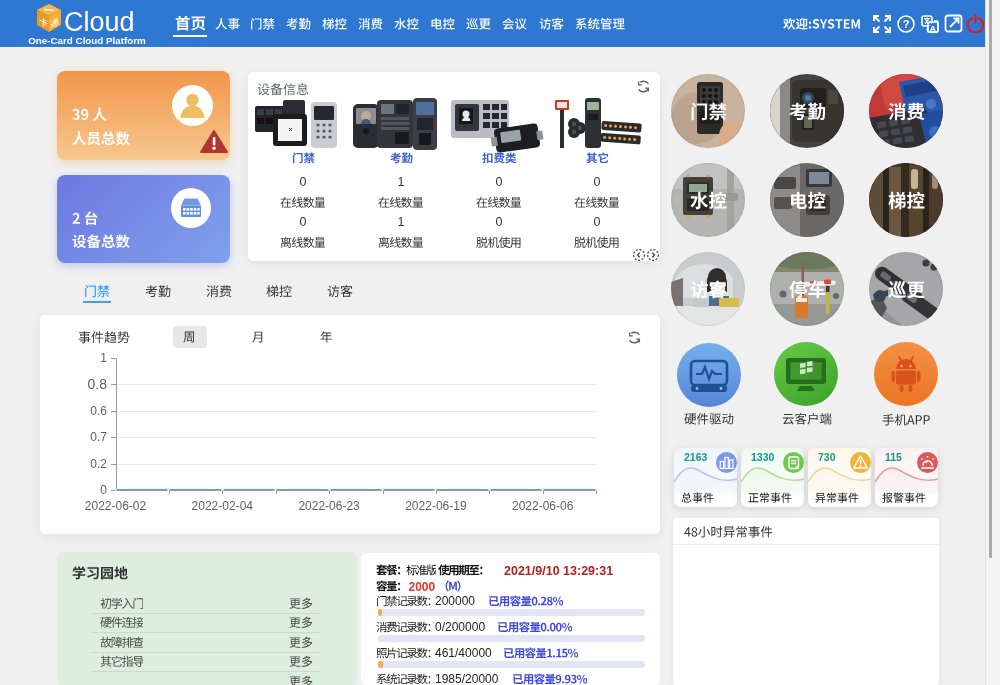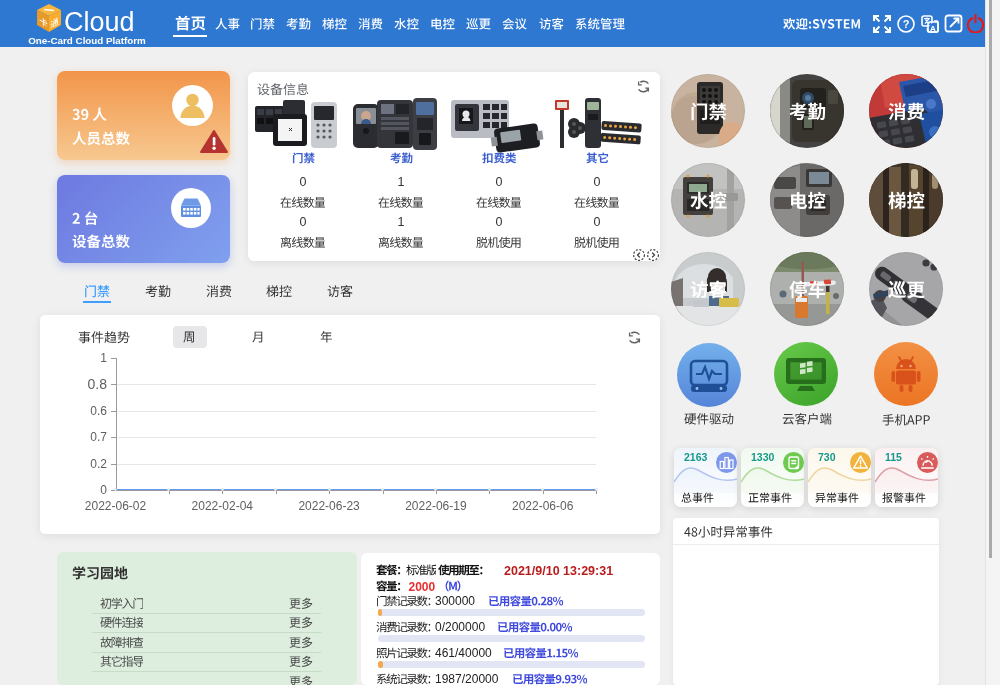--- a/index.html
+++ b/index.html
@@ -543,21 +543,21 @@
     <div style="position:absolute;left:438.0px;top:577.0px;line-height:0"><svg width="28.7" height="16.7" viewBox="0 0 28.7 16.7">
         <g transform="translate(0,13.3) scale(0.01150,-0.01150)">
           <path d="M663 380C663 166 752 6 860 -100L955 -58C855 50 776 188 776 380C776 572 855 710 955 818L860 860C752 754 663 594 663 380Z M971 0H1104V309C1104 380 1092 482 1085 552H1089L1148 378L1263 67H1348L1462 378L1522 552H1527C1519 482 1508 380 1508 309V0H1643V741H1479L1355 393C1340 348 1327 299 1311 252H1306C1291 299 1277 348 1261 393L1135 741H971Z M1950 380C1950 594 1861 754 1753 860L1658 818C1758 710 1837 572 1837 380C1837 188 1758 50 1658 -58L1753 -100C1861 6 1950 166 1950 380Z" fill="#3f49dd"></path>
         </g>
       </svg></div>
     <div style="position:absolute;left:376.0px;top:592.0px;line-height:0"><svg width="60.7" height="16.7" viewBox="0 0 60.7 16.7">
         <g transform="translate(0,13.3) scale(0.01150,-0.01150)">
           <path d="M127 805C178 747 240 666 268 617L329 661C300 709 236 786 185 841ZM93 638V-80H168V638ZM359 803V731H836V20C836 0 830 -6 809 -7C789 -8 718 -8 645 -6C656 -26 668 -58 671 -78C767 -79 829 -78 865 -66C899 -53 912 -30 912 20V803Z M1541 108C1614 57 1703 -18 1745 -66L1807 -25C1762 23 1671 95 1599 144ZM1060 389V325H1715V389ZM1128 142C1083 80 1008 20 934 -20C952 -31 980 -54 994 -67C1066 -23 1147 48 1198 120ZM1122 841V739H954V676H1099C1054 599 983 522 917 483C932 471 953 448 964 431C1020 470 1077 535 1122 605V424H1192V602C1234 570 1284 528 1307 507L1348 558C1323 577 1230 643 1192 666V676H1331V739H1192V841ZM945 245V180H1346V1C1346 -11 1342 -15 1326 -16C1309 -17 1253 -17 1191 -15C1201 -35 1212 -61 1216 -81C1295 -81 1347 -81 1379 -70C1412 -60 1422 -41 1422 0V180H1818V245ZM1556 841V739H1378V676H1529C1481 601 1405 526 1334 489C1349 477 1370 453 1380 437C1442 476 1507 542 1556 614V424H1627V610C1675 542 1737 475 1790 437C1801 453 1823 477 1838 489C1772 528 1696 603 1648 676H1804V739H1627V841Z M1884 769C1939 720 2009 652 2040 608L2095 661C2060 703 1990 769 1936 815ZM1960 -61V-60C1974 -41 2002 -20 2168 98C2160 113 2149 143 2144 163L2040 92V526H1806V453H1966V93C1966 44 1935 10 1917 -4C1931 -17 1952 -45 1960 -61ZM2179 770V695H2576V442H2198V57C2198 -41 2234 -65 2346 -65C2371 -65 2550 -65 2576 -65C2685 -65 2711 -20 2722 143C2700 148 2668 161 2649 175C2644 33 2634 7 2572 7C2533 7 2381 7 2351 7C2287 7 2275 16 2275 56V370H2576V318H2651V770Z M2774 317C2839 281 2918 224 2956 186L3009 238C2969 276 2888 329 2825 363ZM2774 784V715H3380L3376 623H2804V554H3372L3366 462H2707V395H3101V212C2956 152 2805 91 2708 54L2748 -13C2846 29 2977 85 3101 140V2C3101 -12 3096 -16 3080 -17C3064 -18 3008 -18 2949 -16C2959 -35 2971 -63 2975 -82C3053 -82 3104 -82 3135 -71C3167 -60 3177 -42 3177 1V236C3263 106 3388 9 3544 -40C3554 -20 3577 9 3593 25C3485 54 3391 107 3315 177C3379 216 3454 272 3514 323L3450 370C3405 325 3331 266 3269 224C3232 266 3201 314 3177 365V395H3580V462H3444C3453 565 3460 688 3462 784L3403 788L3390 784Z M3963 821C3945 782 3913 723 3888 688L3937 664C3963 697 3997 747 4026 793ZM3608 793C3634 751 3661 696 3670 661L3727 686C3718 722 3691 776 3663 815ZM3930 260C3907 208 3875 164 3837 126C3799 145 3760 164 3723 180C3737 204 3753 231 3767 260ZM3630 153C3679 134 3734 109 3784 83C3720 37 3643 5 3561 -14C3574 -28 3590 -54 3597 -72C3689 -47 3774 -8 3846 50C3879 30 3909 11 3932 -6L3980 43C3957 59 3928 77 3895 95C3948 152 3990 222 4015 309L3974 326L3962 323H3798L3820 375L3753 387C3746 367 3736 345 3726 323H3590V260H3695C3674 220 3651 183 3630 153ZM3777 841V654H3570V592H3754C3706 527 3629 465 3559 435C3574 421 3591 395 3600 378C3661 411 3727 467 3777 526V404H3847V540C3895 505 3956 458 3981 435L4023 489C3999 506 3911 562 3862 592H4051V654H3847V841ZM4149 832C4124 656 4079 488 4001 383C4017 373 4046 349 4058 337C4084 374 4106 418 4126 467C4148 369 4177 278 4214 199C4158 104 4080 31 3971 -22C3985 -37 4006 -67 4013 -83C4115 -28 4192 41 4251 129C4301 44 4363 -24 4441 -71C4453 -52 4475 -26 4492 -12C4408 33 4342 106 4291 198C4344 301 4378 426 4400 576H4468V646H4183C4197 702 4209 761 4218 821ZM4329 576C4313 461 4289 361 4253 276C4215 366 4187 468 4168 576Z M4650 486C4690 486 4726 515 4726 560C4726 606 4690 636 4650 636C4610 636 4574 606 4574 560C4574 515 4610 486 4650 486ZM4650 -4C4690 -4 4726 26 4726 71C4726 117 4690 146 4650 146C4610 146 4574 117 4574 71C4574 26 4610 -4 4650 -4Z" fill="#222"></path>
         </g>
       </svg></div>
-    <div style="position:absolute;top:601.0px;font-family:'Liberation Sans',sans-serif;font-size:12px;color:#222;font-weight:normal;white-space:nowrap;line-height:1;left:435.0px;transform:translateY(-50%);">300000</div>
+    <div style="position:absolute;top:601.0px;font-family:'Liberation Sans',sans-serif;font-size:12px;color:#222;font-weight:normal;white-space:nowrap;line-height:1;left:435.0px;transform:translateY(-50%);">200000</div>
     <div style="position:absolute;left:488.0px;top:592.0px;line-height:0"><svg width="75.0" height="16.7" viewBox="0 0 75.0 16.7">
         <g transform="translate(0,13.3) scale(0.01150,-0.01150)">
           <path d="M91 793V674H711V461H255V597H131V130C131 -23 189 -62 383 -62C428 -62 669 -62 717 -62C900 -62 944 -7 967 183C932 190 877 210 846 230C831 84 816 58 712 58C653 58 434 58 382 58C272 58 255 67 255 130V343H711V296H836V793Z M1082 783V424C1082 283 1073 104 963 -17C990 -32 1039 -73 1058 -95C1130 -17 1167 93 1184 203H1390V-77H1511V203H1722V53C1722 35 1715 29 1697 29C1678 29 1612 28 1555 31C1571 0 1590 -52 1594 -84C1685 -85 1746 -82 1787 -63C1828 -45 1842 -12 1842 52V783ZM1200 668H1390V552H1200ZM1722 668V552H1511V668ZM1200 440H1390V316H1197C1199 354 1200 390 1200 423ZM1722 440V316H1511V440Z M2198 641C2148 572 2059 508 1971 469C1995 447 2035 399 2053 376C2146 428 2247 513 2310 603ZM2441 571C2528 517 2637 435 2687 380L2775 457C2720 512 2607 589 2523 639ZM2359 549C2267 395 2094 282 1908 220C1936 194 1966 152 1983 123C2020 138 2055 154 2090 172V-90H2207V-62H2551V-88H2674V184C2707 167 2741 151 2776 135C2791 170 2823 209 2851 235C2694 291 2560 362 2447 479L2463 504ZM2207 44V150H2551V44ZM2228 256C2285 297 2338 344 2384 397C2437 342 2493 296 2552 256ZM2293 834C2303 814 2312 792 2321 770H1951V553H2069V661H2687V553H2809V770H2462C2450 800 2434 834 2419 861Z M3108 666H3524V632H3108ZM3108 758H3524V724H3108ZM2993 819V571H3645V819ZM2866 541V455H3777V541ZM3087 267H3261V232H3087ZM3377 267H3552V232H3377ZM3087 362H3261V327H3087ZM3377 362H3552V327H3377ZM2864 22V-65H3779V22H3377V59H3689V135H3377V168H3670V425H2975V168H3261V135H2954V59H3261V22Z M4055 -14C4206 -14 4306 118 4306 374C4306 628 4206 754 4055 754C3904 754 3804 629 3804 374C3804 118 3904 -14 4055 -14ZM4055 101C3991 101 3943 165 3943 374C3943 580 3991 641 4055 641C4119 641 4166 580 4166 374C4166 165 4119 101 4055 101Z M4453 -14C4505 -14 4544 28 4544 82C4544 137 4505 178 4453 178C4400 178 4361 137 4361 82C4361 28 4400 -14 4453 -14Z M4598 0H5094V124H4934C4899 124 4850 120 4812 115C4947 248 5059 392 5059 526C5059 664 4966 754 4826 754C4725 754 4659 715 4590 641L4672 562C4709 603 4753 638 4807 638C4878 638 4918 592 4918 519C4918 404 4800 265 4598 85Z M5380 -14C5529 -14 5629 72 5629 184C5629 285 5573 345 5504 382V387C5552 422 5599 483 5599 556C5599 674 5515 753 5384 753C5255 753 5161 677 5161 557C5161 479 5202 423 5259 382V377C5190 341 5132 279 5132 184C5132 68 5237 -14 5380 -14ZM5426 423C5349 454 5291 488 5291 557C5291 617 5331 650 5381 650C5443 650 5479 607 5479 547C5479 503 5462 460 5426 423ZM5383 90C5314 90 5259 133 5259 200C5259 256 5287 305 5327 338C5423 297 5492 266 5492 189C5492 125 5446 90 5383 90Z M5827 285C5933 285 6008 372 6008 521C6008 669 5933 754 5827 754C5721 754 5647 669 5647 521C5647 372 5721 285 5827 285ZM5827 368C5784 368 5750 412 5750 521C5750 629 5784 671 5827 671C5870 671 5904 629 5904 521C5904 412 5870 368 5827 368ZM5851 -14H5939L6341 754H6254ZM6366 -14C6471 -14 6546 73 6546 222C6546 370 6471 456 6366 456C6260 456 6185 370 6185 222C6185 73 6260 -14 6366 -14ZM6366 70C6322 70 6289 114 6289 222C6289 332 6322 372 6366 372C6409 372 6442 332 6442 222C6442 114 6409 70 6366 70Z" fill="#3f49dd"></path>
         </g>
       </svg></div>
     <div class="abs" style="left:378px;top:609px;width:267px;height:7px;border-radius:3.5px;background:#e2e5f3"></div>
     <div class="abs" style="left:378px;top:609px;width:4px;height:7px;border-radius:3.5px;background:#f3a94e"></div>
     <div style="position:absolute;left:376.0px;top:618.0px;line-height:0"><svg width="60.7" height="16.7" viewBox="0 0 60.7 16.7">
         <g transform="translate(0,13.3) scale(0.01150,-0.01150)">
           <path d="M863 812C838 753 792 673 757 622L821 595C857 644 900 717 935 784ZM351 778C394 720 436 641 452 590L519 623C503 674 457 750 414 807ZM85 778C147 745 222 693 258 656L304 714C267 750 191 799 130 829ZM38 510C101 478 178 426 216 390L260 449C222 485 144 533 81 563ZM69 -21 134 -70C187 25 249 151 295 258L239 303C188 189 118 56 69 -21ZM453 312H822V203H453ZM453 377V484H822V377ZM604 841V555H379V-80H453V139H822V15C822 1 817 -3 802 -4C786 -5 733 -5 676 -3C686 -23 697 -54 700 -74C776 -74 826 -74 857 -62C886 -50 895 -27 895 14V555H679V841Z M1353 233C1322 84 1237 14 923 -17C936 -33 951 -62 955 -80C1289 -40 1391 48 1429 233ZM1401 58C1529 21 1697 -38 1783 -80L1825 -21C1734 21 1566 77 1440 109ZM1234 596C1232 570 1227 545 1216 521H1076L1088 596ZM1303 596H1464V521H1291C1298 545 1301 570 1303 596ZM1028 649C1021 590 1008 517 997 467H1179C1136 423 1063 385 939 356C952 342 969 314 976 297C1009 305 1039 314 1066 323V59H1139V274H1625V66H1701V337H1102C1189 373 1239 417 1268 467H1464V362H1535V467H1737C1733 439 1729 425 1724 419C1718 414 1712 413 1701 413C1690 413 1662 413 1631 417C1638 402 1644 380 1645 365C1681 363 1716 363 1733 364C1753 365 1769 370 1782 382C1797 398 1805 431 1811 496C1812 506 1813 521 1813 521H1535V596H1753V776H1535V840H1464V776H1304V840H1236V776H988V721H1236V650L1056 649ZM1304 721H1464V650H1304ZM1535 721H1684V650H1535Z M1884 769C1939 720 2009 652 2040 608L2095 661C2060 703 1990 769 1936 815ZM1960 -61V-60C1974 -41 2002 -20 2168 98C2160 113 2149 143 2144 163L2040 92V526H1806V453H1966V93C1966 44 1935 10 1917 -4C1931 -17 1952 -45 1960 -61ZM2179 770V695H2576V442H2198V57C2198 -41 2234 -65 2346 -65C2371 -65 2550 -65 2576 -65C2685 -65 2711 -20 2722 143C2700 148 2668 161 2649 175C2644 33 2634 7 2572 7C2533 7 2381 7 2351 7C2287 7 2275 16 2275 56V370H2576V318H2651V770Z M2774 317C2839 281 2918 224 2956 186L3009 238C2969 276 2888 329 2825 363ZM2774 784V715H3380L3376 623H2804V554H3372L3366 462H2707V395H3101V212C2956 152 2805 91 2708 54L2748 -13C2846 29 2977 85 3101 140V2C3101 -12 3096 -16 3080 -17C3064 -18 3008 -18 2949 -16C2959 -35 2971 -63 2975 -82C3053 -82 3104 -82 3135 -71C3167 -60 3177 -42 3177 1V236C3263 106 3388 9 3544 -40C3554 -20 3577 9 3593 25C3485 54 3391 107 3315 177C3379 216 3454 272 3514 323L3450 370C3405 325 3331 266 3269 224C3232 266 3201 314 3177 365V395H3580V462H3444C3453 565 3460 688 3462 784L3403 788L3390 784Z M3963 821C3945 782 3913 723 3888 688L3937 664C3963 697 3997 747 4026 793ZM3608 793C3634 751 3661 696 3670 661L3727 686C3718 722 3691 776 3663 815ZM3930 260C3907 208 3875 164 3837 126C3799 145 3760 164 3723 180C3737 204 3753 231 3767 260ZM3630 153C3679 134 3734 109 3784 83C3720 37 3643 5 3561 -14C3574 -28 3590 -54 3597 -72C3689 -47 3774 -8 3846 50C3879 30 3909 11 3932 -6L3980 43C3957 59 3928 77 3895 95C3948 152 3990 222 4015 309L3974 326L3962 323H3798L3820 375L3753 387C3746 367 3736 345 3726 323H3590V260H3695C3674 220 3651 183 3630 153ZM3777 841V654H3570V592H3754C3706 527 3629 465 3559 435C3574 421 3591 395 3600 378C3661 411 3727 467 3777 526V404H3847V540C3895 505 3956 458 3981 435L4023 489C3999 506 3911 562 3862 592H4051V654H3847V841ZM4149 832C4124 656 4079 488 4001 383C4017 373 4046 349 4058 337C4084 374 4106 418 4126 467C4148 369 4177 278 4214 199C4158 104 4080 31 3971 -22C3985 -37 4006 -67 4013 -83C4115 -28 4192 41 4251 129C4301 44 4363 -24 4441 -71C4453 -52 4475 -26 4492 -12C4408 33 4342 106 4291 198C4344 301 4378 426 4400 576H4468V646H4183C4197 702 4209 761 4218 821ZM4329 576C4313 461 4289 361 4253 276C4215 366 4187 468 4168 576Z M4650 486C4690 486 4726 515 4726 560C4726 606 4690 636 4650 636C4610 636 4574 606 4574 560C4574 515 4610 486 4650 486ZM4650 -4C4690 -4 4726 26 4726 71C4726 117 4690 146 4650 146C4610 146 4574 117 4574 71C4574 26 4610 -4 4650 -4Z" fill="#222"></path>
@@ -581,21 +581,21 @@
           <path d="M91 793V674H711V461H255V597H131V130C131 -23 189 -62 383 -62C428 -62 669 -62 717 -62C900 -62 944 -7 967 183C932 190 877 210 846 230C831 84 816 58 712 58C653 58 434 58 382 58C272 58 255 67 255 130V343H711V296H836V793Z M1082 783V424C1082 283 1073 104 963 -17C990 -32 1039 -73 1058 -95C1130 -17 1167 93 1184 203H1390V-77H1511V203H1722V53C1722 35 1715 29 1697 29C1678 29 1612 28 1555 31C1571 0 1590 -52 1594 -84C1685 -85 1746 -82 1787 -63C1828 -45 1842 -12 1842 52V783ZM1200 668H1390V552H1200ZM1722 668V552H1511V668ZM1200 440H1390V316H1197C1199 354 1200 390 1200 423ZM1722 440V316H1511V440Z M2198 641C2148 572 2059 508 1971 469C1995 447 2035 399 2053 376C2146 428 2247 513 2310 603ZM2441 571C2528 517 2637 435 2687 380L2775 457C2720 512 2607 589 2523 639ZM2359 549C2267 395 2094 282 1908 220C1936 194 1966 152 1983 123C2020 138 2055 154 2090 172V-90H2207V-62H2551V-88H2674V184C2707 167 2741 151 2776 135C2791 170 2823 209 2851 235C2694 291 2560 362 2447 479L2463 504ZM2207 44V150H2551V44ZM2228 256C2285 297 2338 344 2384 397C2437 342 2493 296 2552 256ZM2293 834C2303 814 2312 792 2321 770H1951V553H2069V661H2687V553H2809V770H2462C2450 800 2434 834 2419 861Z M3108 666H3524V632H3108ZM3108 758H3524V724H3108ZM2993 819V571H3645V819ZM2866 541V455H3777V541ZM3087 267H3261V232H3087ZM3377 267H3552V232H3377ZM3087 362H3261V327H3087ZM3377 362H3552V327H3377ZM2864 22V-65H3779V22H3377V59H3689V135H3377V168H3670V425H2975V168H3261V135H2954V59H3261V22Z M3842 0H4287V120H4148V741H4039C3992 711 3942 692 3867 679V587H4002V120H3842Z M4453 -14C4505 -14 4544 28 4544 82C4544 137 4505 178 4453 178C4400 178 4361 137 4361 82C4361 28 4400 -14 4453 -14Z M4637 0H5082V120H4943V741H4834C4787 711 4737 692 4662 679V587H4797V120H4637Z M5362 -14C5497 -14 5620 81 5620 246C5620 407 5517 480 5392 480C5358 480 5332 474 5303 460L5317 617H5586V741H5190L5170 381L5237 338C5281 366 5305 376 5348 376C5422 376 5473 328 5473 242C5473 155 5419 106 5342 106C5274 106 5221 140 5179 181L5111 87C5167 32 5244 -14 5362 -14Z M5827 285C5933 285 6008 372 6008 521C6008 669 5933 754 5827 754C5721 754 5647 669 5647 521C5647 372 5721 285 5827 285ZM5827 368C5784 368 5750 412 5750 521C5750 629 5784 671 5827 671C5870 671 5904 629 5904 521C5904 412 5870 368 5827 368ZM5851 -14H5939L6341 754H6254ZM6366 -14C6471 -14 6546 73 6546 222C6546 370 6471 456 6366 456C6260 456 6185 370 6185 222C6185 73 6260 -14 6366 -14ZM6366 70C6322 70 6289 114 6289 222C6289 332 6322 372 6366 372C6409 372 6442 332 6442 222C6442 114 6409 70 6366 70Z" fill="#3f49dd"></path>
         </g>
       </svg></div>
     <div class="abs" style="left:378px;top:661px;width:267px;height:7px;border-radius:3.5px;background:#e2e5f3"></div>
     <div class="abs" style="left:378px;top:661px;width:5px;height:7px;border-radius:3.5px;background:#f3a94e"></div>
     <div style="position:absolute;left:376.0px;top:670.0px;line-height:0"><svg width="60.7" height="16.7" viewBox="0 0 60.7 16.7">
         <g transform="translate(0,13.3) scale(0.01150,-0.01150)">
           <path d="M286 224C233 152 150 78 70 30C90 19 121 -6 136 -20C212 34 301 116 361 197ZM636 190C719 126 822 34 872 -22L936 23C882 80 779 168 695 229ZM664 444C690 420 718 392 745 363L305 334C455 408 608 500 756 612L698 660C648 619 593 580 540 543L295 531C367 582 440 646 507 716C637 729 760 747 855 770L803 833C641 792 350 765 107 753C115 736 124 706 126 688C214 692 308 698 401 706C336 638 262 578 236 561C206 539 182 524 162 521C170 502 181 469 183 454C204 462 235 466 438 478C353 425 280 385 245 369C183 338 138 319 106 315C115 295 126 260 129 245C157 256 196 261 471 282V20C471 9 468 5 451 4C435 3 380 3 320 6C332 -15 345 -47 349 -69C422 -69 472 -68 505 -56C539 -44 547 -23 547 19V288L796 306C825 273 849 242 866 216L926 252C885 313 799 405 722 474Z M1578 352V36C1578 -38 1595 -60 1665 -60C1679 -60 1739 -60 1753 -60C1815 -60 1833 -22 1838 114C1819 119 1789 131 1774 145C1771 24 1767 6 1745 6C1733 6 1686 6 1677 6C1655 6 1652 9 1652 36V352ZM1390 350C1384 152 1361 45 1197 -16C1214 -30 1235 -58 1244 -77C1425 -3 1456 126 1464 350ZM922 53 939 -21C1029 8 1147 45 1259 82L1247 147C1126 111 1003 74 922 53ZM1475 824C1494 783 1519 729 1529 695H1287V627H1467C1422 565 1353 473 1330 451C1311 433 1286 426 1267 421C1275 405 1289 367 1292 348C1320 360 1362 365 1725 399C1741 372 1756 346 1766 326L1829 361C1799 419 1734 513 1680 583L1621 553C1643 524 1666 491 1687 458L1412 435C1457 490 1514 568 1556 627H1828V695H1540L1604 715C1592 747 1567 802 1544 842ZM940 423C955 430 978 435 1098 452C1055 389 1016 340 998 321C966 284 943 259 921 255C930 235 942 198 946 182C967 195 1001 206 1249 260C1247 276 1246 305 1248 326L1059 289C1135 377 1210 484 1273 592L1206 632C1187 595 1166 557 1143 522L1020 509C1082 595 1144 704 1190 809L1114 844C1070 723 996 594 972 561C950 527 931 504 913 500C923 479 935 439 940 423Z M1884 769C1939 720 2009 652 2040 608L2095 661C2060 703 1990 769 1936 815ZM1960 -61V-60C1974 -41 2002 -20 2168 98C2160 113 2149 143 2144 163L2040 92V526H1806V453H1966V93C1966 44 1935 10 1917 -4C1931 -17 1952 -45 1960 -61ZM2179 770V695H2576V442H2198V57C2198 -41 2234 -65 2346 -65C2371 -65 2550 -65 2576 -65C2685 -65 2711 -20 2722 143C2700 148 2668 161 2649 175C2644 33 2634 7 2572 7C2533 7 2381 7 2351 7C2287 7 2275 16 2275 56V370H2576V318H2651V770Z M2774 317C2839 281 2918 224 2956 186L3009 238C2969 276 2888 329 2825 363ZM2774 784V715H3380L3376 623H2804V554H3372L3366 462H2707V395H3101V212C2956 152 2805 91 2708 54L2748 -13C2846 29 2977 85 3101 140V2C3101 -12 3096 -16 3080 -17C3064 -18 3008 -18 2949 -16C2959 -35 2971 -63 2975 -82C3053 -82 3104 -82 3135 -71C3167 -60 3177 -42 3177 1V236C3263 106 3388 9 3544 -40C3554 -20 3577 9 3593 25C3485 54 3391 107 3315 177C3379 216 3454 272 3514 323L3450 370C3405 325 3331 266 3269 224C3232 266 3201 314 3177 365V395H3580V462H3444C3453 565 3460 688 3462 784L3403 788L3390 784Z M3963 821C3945 782 3913 723 3888 688L3937 664C3963 697 3997 747 4026 793ZM3608 793C3634 751 3661 696 3670 661L3727 686C3718 722 3691 776 3663 815ZM3930 260C3907 208 3875 164 3837 126C3799 145 3760 164 3723 180C3737 204 3753 231 3767 260ZM3630 153C3679 134 3734 109 3784 83C3720 37 3643 5 3561 -14C3574 -28 3590 -54 3597 -72C3689 -47 3774 -8 3846 50C3879 30 3909 11 3932 -6L3980 43C3957 59 3928 77 3895 95C3948 152 3990 222 4015 309L3974 326L3962 323H3798L3820 375L3753 387C3746 367 3736 345 3726 323H3590V260H3695C3674 220 3651 183 3630 153ZM3777 841V654H3570V592H3754C3706 527 3629 465 3559 435C3574 421 3591 395 3600 378C3661 411 3727 467 3777 526V404H3847V540C3895 505 3956 458 3981 435L4023 489C3999 506 3911 562 3862 592H4051V654H3847V841ZM4149 832C4124 656 4079 488 4001 383C4017 373 4046 349 4058 337C4084 374 4106 418 4126 467C4148 369 4177 278 4214 199C4158 104 4080 31 3971 -22C3985 -37 4006 -67 4013 -83C4115 -28 4192 41 4251 129C4301 44 4363 -24 4441 -71C4453 -52 4475 -26 4492 -12C4408 33 4342 106 4291 198C4344 301 4378 426 4400 576H4468V646H4183C4197 702 4209 761 4218 821ZM4329 576C4313 461 4289 361 4253 276C4215 366 4187 468 4168 576Z M4650 486C4690 486 4726 515 4726 560C4726 606 4690 636 4650 636C4610 636 4574 606 4574 560C4574 515 4610 486 4650 486ZM4650 -4C4690 -4 4726 26 4726 71C4726 117 4690 146 4650 146C4610 146 4574 117 4574 71C4574 26 4610 -4 4650 -4Z" fill="#222"></path>
         </g>
       </svg></div>
-    <div style="position:absolute;top:679.0px;font-family:'Liberation Sans',sans-serif;font-size:12px;color:#222;font-weight:normal;white-space:nowrap;line-height:1;left:435.0px;transform:translateY(-50%);">1987/20000</div>
+    <div style="position:absolute;top:679.0px;font-family:'Liberation Sans',sans-serif;font-size:12px;color:#222;font-weight:normal;white-space:nowrap;line-height:1;left:435.0px;transform:translateY(-50%);">1985/20000</div>
     <div style="position:absolute;left:512.0px;top:670.0px;line-height:0"><svg width="75.0" height="16.7" viewBox="0 0 75.0 16.7">
         <g transform="translate(0,13.3) scale(0.01150,-0.01150)">
           <path d="M91 793V674H711V461H255V597H131V130C131 -23 189 -62 383 -62C428 -62 669 -62 717 -62C900 -62 944 -7 967 183C932 190 877 210 846 230C831 84 816 58 712 58C653 58 434 58 382 58C272 58 255 67 255 130V343H711V296H836V793Z M1082 783V424C1082 283 1073 104 963 -17C990 -32 1039 -73 1058 -95C1130 -17 1167 93 1184 203H1390V-77H1511V203H1722V53C1722 35 1715 29 1697 29C1678 29 1612 28 1555 31C1571 0 1590 -52 1594 -84C1685 -85 1746 -82 1787 -63C1828 -45 1842 -12 1842 52V783ZM1200 668H1390V552H1200ZM1722 668V552H1511V668ZM1200 440H1390V316H1197C1199 354 1200 390 1200 423ZM1722 440V316H1511V440Z M2198 641C2148 572 2059 508 1971 469C1995 447 2035 399 2053 376C2146 428 2247 513 2310 603ZM2441 571C2528 517 2637 435 2687 380L2775 457C2720 512 2607 589 2523 639ZM2359 549C2267 395 2094 282 1908 220C1936 194 1966 152 1983 123C2020 138 2055 154 2090 172V-90H2207V-62H2551V-88H2674V184C2707 167 2741 151 2776 135C2791 170 2823 209 2851 235C2694 291 2560 362 2447 479L2463 504ZM2207 44V150H2551V44ZM2228 256C2285 297 2338 344 2384 397C2437 342 2493 296 2552 256ZM2293 834C2303 814 2312 792 2321 770H1951V553H2069V661H2687V553H2809V770H2462C2450 800 2434 834 2419 861Z M3108 666H3524V632H3108ZM3108 758H3524V724H3108ZM2993 819V571H3645V819ZM2866 541V455H3777V541ZM3087 267H3261V232H3087ZM3377 267H3552V232H3377ZM3087 362H3261V327H3087ZM3377 362H3552V327H3377ZM2864 22V-65H3779V22H3377V59H3689V135H3377V168H3670V425H2975V168H3261V135H2954V59H3261V22Z M4015 -14C4162 -14 4299 107 4299 387C4299 644 4174 754 4033 754C3906 754 3800 659 3800 507C3800 350 3888 274 4012 274C4062 274 4125 304 4164 354C4157 169 4089 106 4007 106C3963 106 3917 129 3890 159L3812 70C3856 25 3923 -14 4015 -14ZM4162 459C4126 401 4080 379 4040 379C3976 379 3935 420 3935 507C3935 598 3980 643 4035 643C4098 643 4149 593 4162 459Z M4453 -14C4505 -14 4544 28 4544 82C4544 137 4505 178 4453 178C4400 178 4361 137 4361 82C4361 28 4400 -14 4453 -14Z M4810 -14C4957 -14 5094 107 5094 387C5094 644 4969 754 4828 754C4701 754 4595 659 4595 507C4595 350 4683 274 4807 274C4857 274 4920 304 4959 354C4952 169 4884 106 4802 106C4758 106 4712 129 4685 159L4607 70C4651 25 4718 -14 4810 -14ZM4957 459C4921 401 4875 379 4835 379C4771 379 4730 420 4730 507C4730 598 4775 643 4830 643C4893 643 4944 593 4957 459Z M5358 -14C5500 -14 5619 64 5619 200C5619 298 5555 360 5472 383V388C5550 419 5595 477 5595 557C5595 684 5498 754 5355 754C5268 754 5197 719 5133 664L5209 573C5252 614 5295 638 5348 638C5411 638 5447 604 5447 546C5447 479 5403 433 5268 433V327C5428 327 5471 282 5471 209C5471 143 5420 106 5345 106C5277 106 5224 139 5180 182L5111 89C5163 30 5242 -14 5358 -14Z M5827 285C5933 285 6008 372 6008 521C6008 669 5933 754 5827 754C5721 754 5647 669 5647 521C5647 372 5721 285 5827 285ZM5827 368C5784 368 5750 412 5750 521C5750 629 5784 671 5827 671C5870 671 5904 629 5904 521C5904 412 5870 368 5827 368ZM5851 -14H5939L6341 754H6254ZM6366 -14C6471 -14 6546 73 6546 222C6546 370 6471 456 6366 456C6260 456 6185 370 6185 222C6185 73 6260 -14 6366 -14ZM6366 70C6322 70 6289 114 6289 222C6289 332 6322 372 6366 372C6409 372 6442 332 6442 222C6442 114 6409 70 6366 70Z" fill="#3f49dd"></path>
         </g>
       </svg></div>
     <svg class="abs" style="left:671px;top:74px" width="74" height="74" viewBox="0 0 74 74">
 <defs>
         <clipPath id="cp708_111">
           <circle cx="37" cy="37" r="37"></circle>
         </clipPath>

